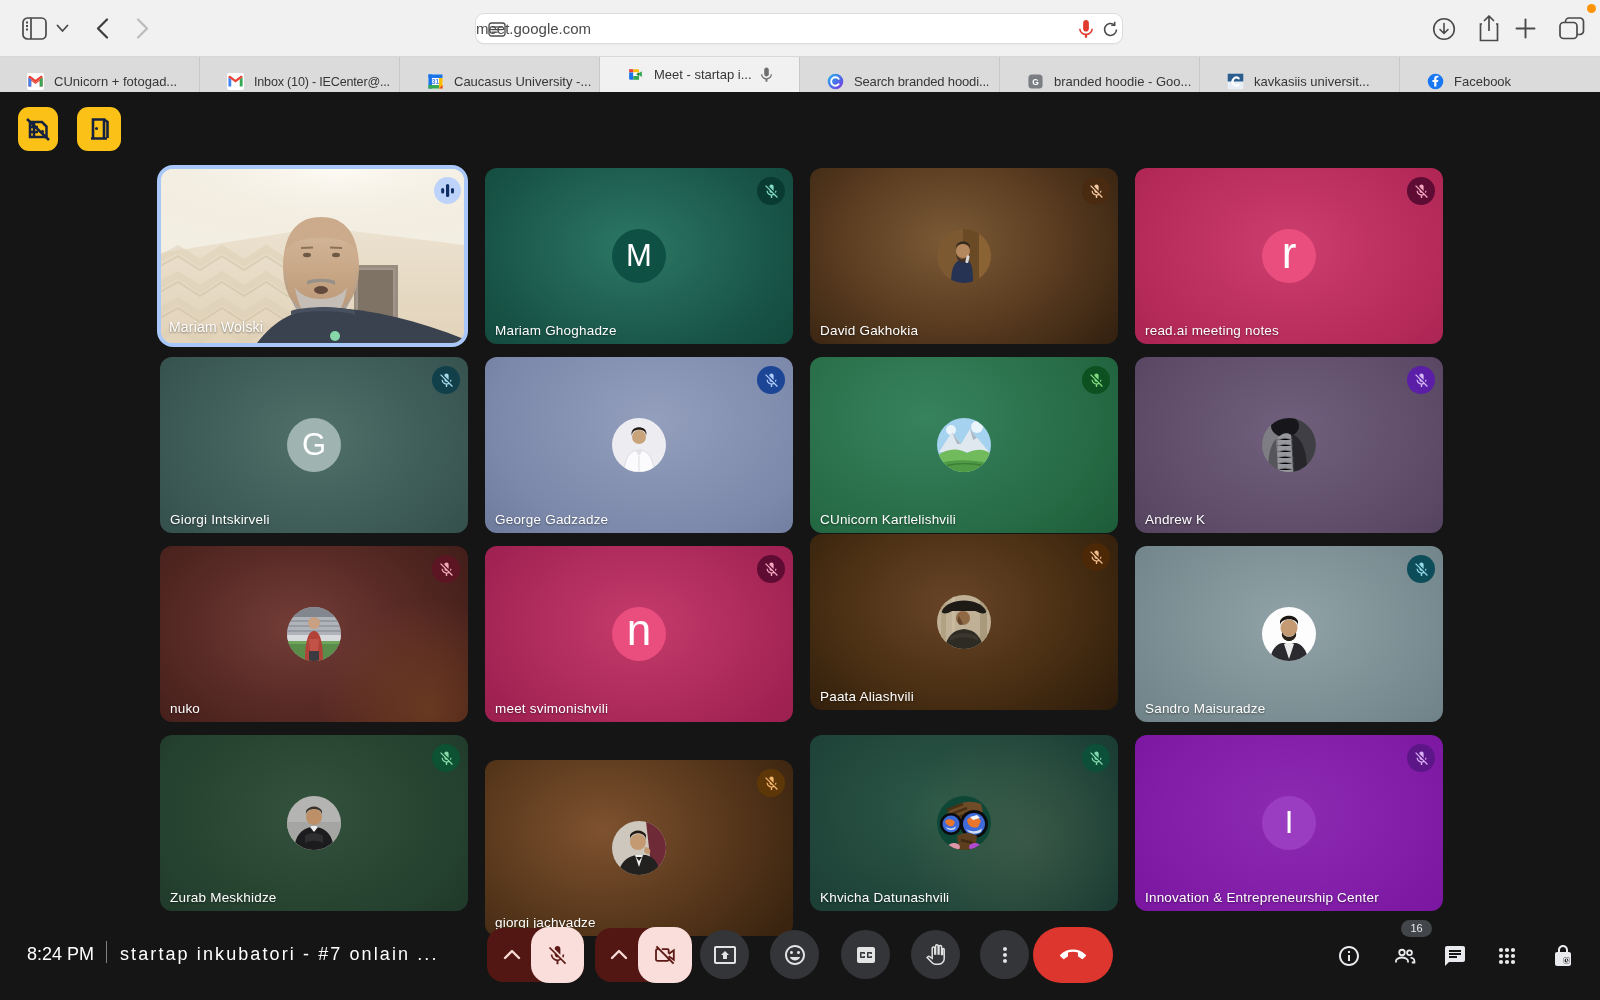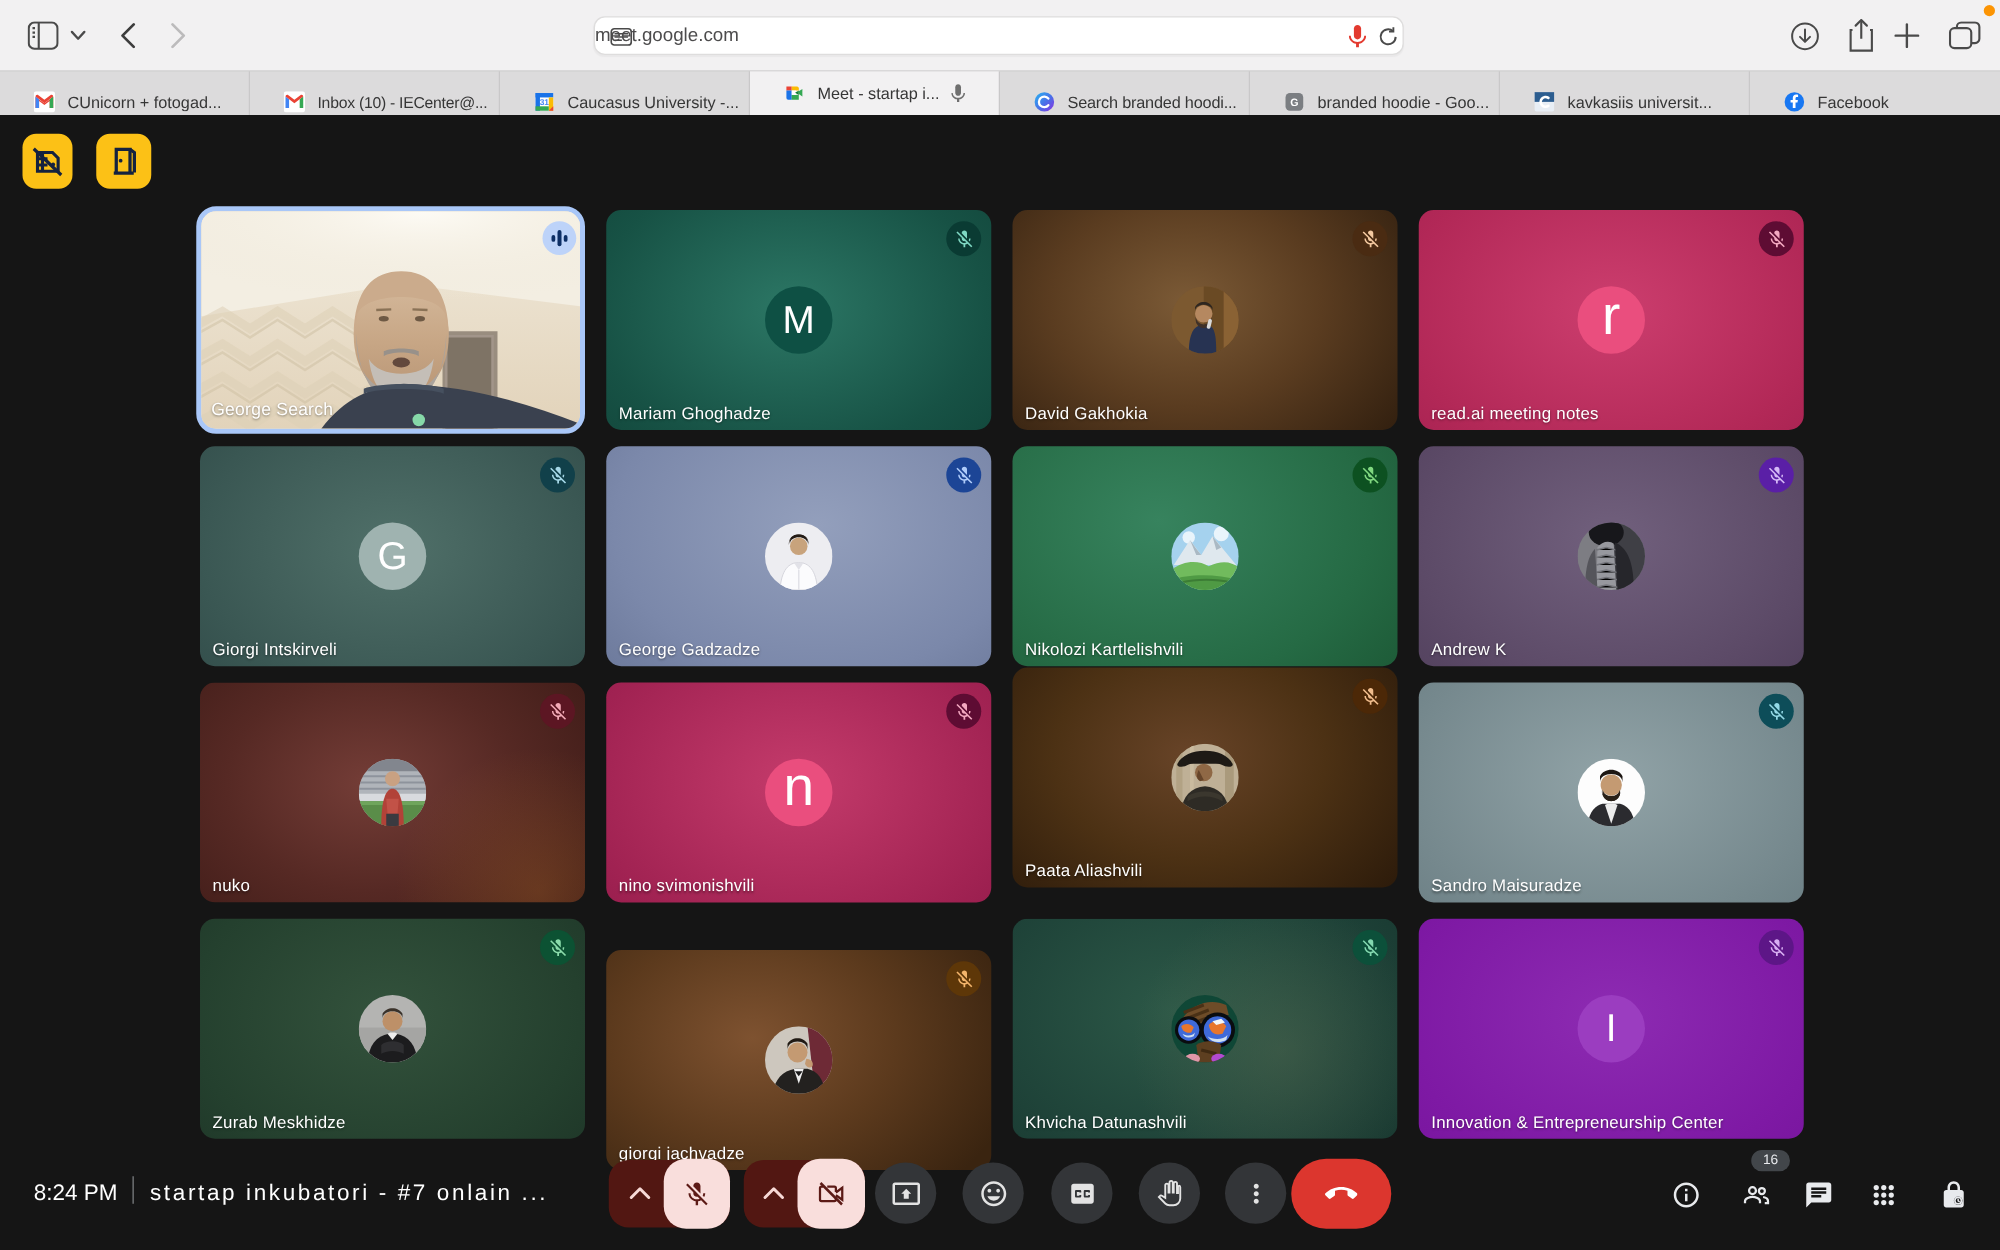--- a/index.html
+++ b/index.html
@@ -250,21 +250,21 @@
     <ellipse cx="160" cy="121" rx="7" ry="4" fill="#63493d"></ellipse>
     <path d="M146,112 C152,109 168,109 174,112 L174,116 C168,112 152,112 146,116 Z" fill="#98918a"></path>
     <ellipse cx="146" cy="86" rx="4" ry="2.2" fill="#64503c" opacity="0.9"></ellipse>
     <ellipse cx="175" cy="86" rx="4" ry="2.2" fill="#64503c" opacity="0.9"></ellipse>
     <path d="M140,79 L152,78.5" stroke="#7a6348" stroke-width="2" opacity="0.8"></path>
     <path d="M169,78.5 L181,79" stroke="#7a6348" stroke-width="2" opacity="0.8"></path>
     <path d="M96,174 C114,150 136,140 162,138 C212,140 258,152 303,170 L303,174 Z" fill="#3a414f"></path>
     <path d="M130,142 C142,137 182,137 194,142 L194,146 C182,141 142,141 130,146 Z" fill="#46505f"></path>
     <circle cx="174" cy="167" r="5" fill="#86d8a8"></circle>
   </svg>
-  <div class="name" style="font-size:14px; left:8px; bottom:8px;">George Search</div>
+  <div class="name" style="font-size:14px; left:8px; bottom:8px;">Mariam Wolski</div>
   <div style="position:absolute; top:8px; right:3px; width:27px; height:27px; border-radius:50%; background:#bdd3f9; display:flex; align-items:center; justify-content:center;">
     <svg width="17" height="17" viewBox="0 0 17 17" fill="#0d2f66">
       <rect x="7" y="2" width="3.2" height="13" rx="1.6"></rect>
       <rect x="2.2" y="6" width="3" height="5.4" rx="1.5"></rect>
       <rect x="12" y="6" width="3" height="5.4" rx="1.5"></rect>
     </svg>
   </div>
  </div>
 </div>
 <div class="tile" style="left:485px; top:76px; background:radial-gradient(300px 220px at 48% 45%, #2c7765 0%, #175245 52%, #0b382f 100%);">
@@ -352,21 +352,21 @@
 <path d="M0,38 C10,30 22,30 30,35 C40,30 48,31 54,36 L54,54 L0,54 Z" fill="#71bb5d"></path>
 <path d="M0,46 C14,41 36,41 54,46 L54,54 L0,54 Z" fill="#4f9a44"></path>
 <path d="M8,48 C20,45 36,45 48,48" stroke="#3c7c35" stroke-width="1.6" fill="none"></path>
 </svg>
         </div>
         <div class="mic" style="background:#0d5121;">
           <svg viewBox="0 0 24 24" fill="#81d980">
             <path d="M19 11h-1.7c0 .74-.16 1.43-.43 2.05l1.23 1.23c.56-.98.9-2.09.9-3.28zm-4.02.17c0-.06.02-.11.02-.17V5c0-1.66-1.34-3-3-3S9 3.34 9 5v.18l5.98 5.99zM4.27 3L3 4.27l6.01 6.01V11c0 1.66 1.33 3 2.99 3 .22 0 .44-.03.65-.08l1.66 1.66c-.71.33-1.5.52-2.31.52-2.76 0-5.3-2.1-5.3-5.1H5c0 3.41 2.72 6.23 6 6.72V21h2v-3.28c.91-.13 1.77-.45 2.54-.9L19.73 21 21 19.73 4.27 3z"></path>
           </svg>
         </div>
-        <div class="name">Nikolozi Kartlelishvili</div>
+        <div class="name">CUnicorn Kartlelishvili</div>
       </div>
 <div class="tile" style="left:1135px; top:265px; background:radial-gradient(300px 230px at 50% 42%, #71607d 0%, #5c4a67 52%, #453551 100%);text-decoration:underline;">
         <div class="avatar">
           <svg width="54" height="54" viewBox="0 0 54 54">
 <rect width="54" height="54" fill="#7d7d83"></rect>
 <rect x="28" y="0" width="26" height="54" fill="#3f3f45"></rect>
 <ellipse cx="23" cy="8" rx="14" ry="11" fill="#17171b"></ellipse>
 <path d="M16,20 C19,15 26,14 29,17 L31,54 L15,54 Z" fill="#97989e"></path>
 <g stroke="#74757b" stroke-width="1.2">
 <path d="M15,22 L23,20 L31,22"></path>
@@ -415,21 +415,21 @@
       </div>
 <div class="tile" style="left:485px; top:454px; background:radial-gradient(320px 240px at 50% 45%, #c43b6b 0%, #a22353 52%, #7f1040 100%);">
         <div class="avatar" style="background:#ea4e7e;">
           <span style="font-size:44px; margin-top:-9px;">n</span>
         </div>
         <div class="mic" style="background:#5e0c33;">
           <svg viewBox="0 0 24 24" fill="#f3a8c0">
             <path d="M19 11h-1.7c0 .74-.16 1.43-.43 2.05l1.23 1.23c.56-.98.9-2.09.9-3.28zm-4.02.17c0-.06.02-.11.02-.17V5c0-1.66-1.34-3-3-3S9 3.34 9 5v.18l5.98 5.99zM4.27 3L3 4.27l6.01 6.01V11c0 1.66 1.33 3 2.99 3 .22 0 .44-.03.65-.08l1.66 1.66c-.71.33-1.5.52-2.31.52-2.76 0-5.3-2.1-5.3-5.1H5c0 3.41 2.72 6.23 6 6.72V21h2v-3.28c.91-.13 1.77-.45 2.54-.9L19.73 21 21 19.73 4.27 3z"></path>
           </svg>
         </div>
-        <div class="name">nino svimonishvili</div>
+        <div class="name">meet svimonishvili</div>
       </div>
 <div class="tile" style="left:810px; top:442px; background:radial-gradient(210px 160px at 46% 40%, #684428 0%, #4c3114 52%, #2e1c0b 100%);text-decoration:underline;">
         <div class="avatar">
           <svg width="54" height="54" viewBox="0 0 54 54">
 <rect width="54" height="54" fill="#bfb096"></rect>
 <rect x="4" y="0" width="5" height="54" fill="#b2a284"></rect>
 <rect x="15" y="0" width="3" height="54" fill="#cabb9f"></rect>
 <rect x="43" y="0" width="7" height="54" fill="#aa9a7c"></rect>
 <path d="M8,54 C9,42 16,35 27,34 C38,35 45,42 46,54 Z" fill="#2e2b25"></path>
 <path d="M13,42 C20,37 34,37 41,42 L41,46 C33,41 21,41 13,46 Z" fill="#3b372e"></path>

